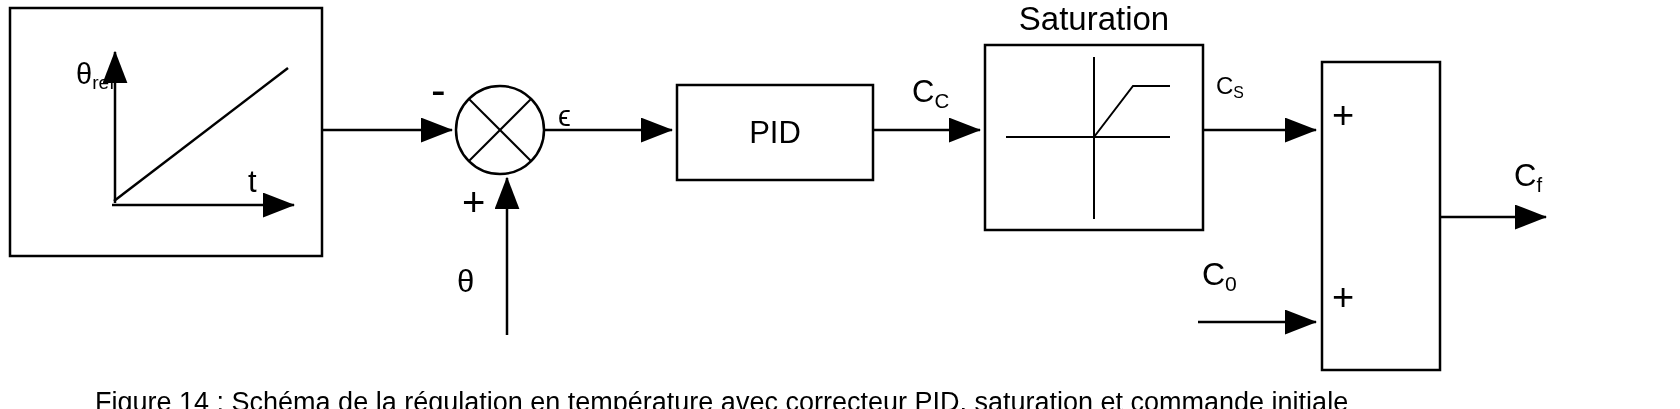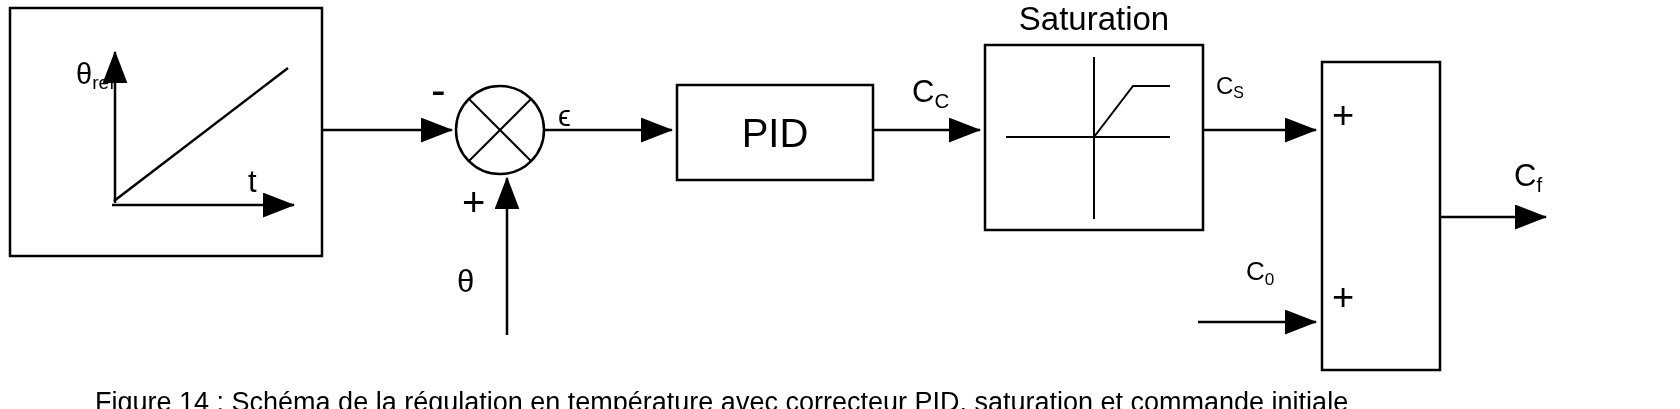--- a/index.html
+++ b/index.html
@@ -32,21 +32,21 @@
     font-size: 0.66em;
     vertical-align: -0.28em;
   }
   .pid-box-label {
     position: absolute;
     left: 677px; top: 85px;
     width: 196px; height: 95px;
     display: flex;
     align-items: center;
     justify-content: center;
-    font-size: 40px;
+    font-size: 31px;
   }
   .sat-title {
     position: absolute;
     left: 985px; top: 2px;
     width: 218px;
     text-align: center;
     font-size: 33px;
   }
   .caption {
     position: absolute;
@@ -117,19 +117,19 @@
   <div class="lbl" style="left:912px; top:76px; font-size:31px;"><span>C</span><span class="sub">C</span></div>
 
   <div class="sat-title lbl" style="left:985px;">Saturation</div>
 
   <div class="lbl" style="left:1216px; top:74px; font-size:24px;"><span>C</span><span class="sub">S</span></div>
 
   <div class="lbl" style="left:1332px; top:96px; font-size:38px;">+</div>
 
   <div class="lbl" style="left:1332px; top:278px; font-size:38px;">+</div>
 
-  <div class="lbl" style="left:1202px; top:258px; font-size:26px;margin-left:44px;"><span>C</span><span class="sub">0</span></div>
+  <div class="lbl" style="left:1202px; top:258px; font-size:32px;"><span>C</span><span class="sub">0</span></div>
 
   <div class="lbl" style="left:1466px; top:160px; font-size:31px;margin-left:48px;"><span>C</span><span class="sub">f</span></div>
 
   <div class="caption lbl">Figure 14 : Schéma de la régulation en température avec correcteur PID, saturation et commande initiale</div>
 
 </div>
 
 </body></html>

